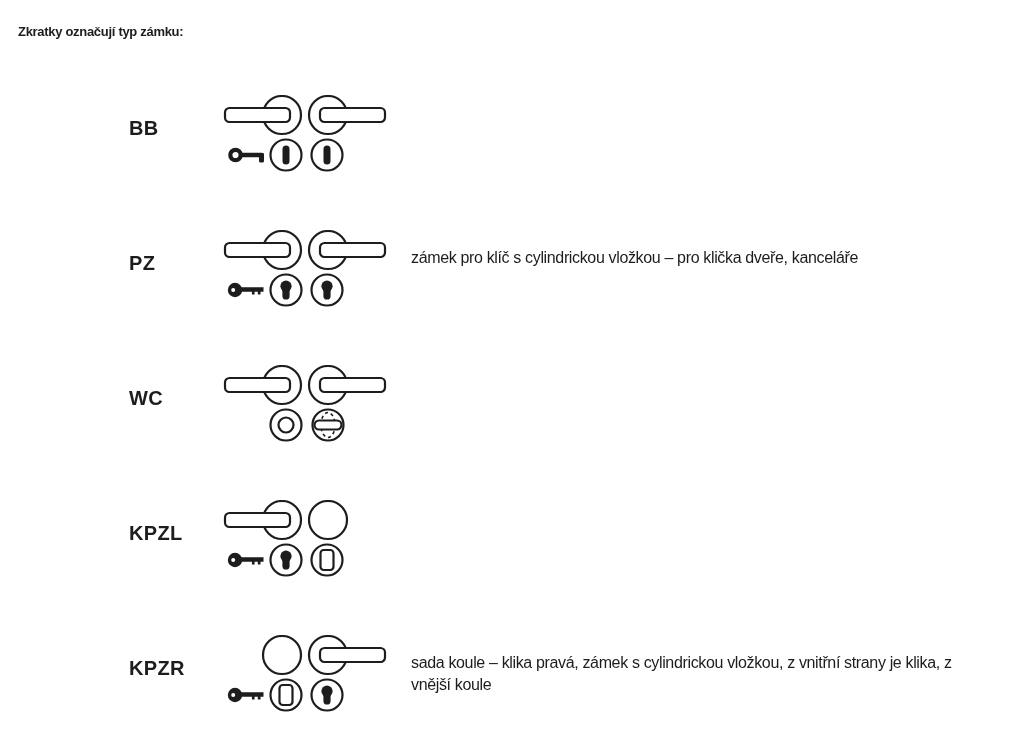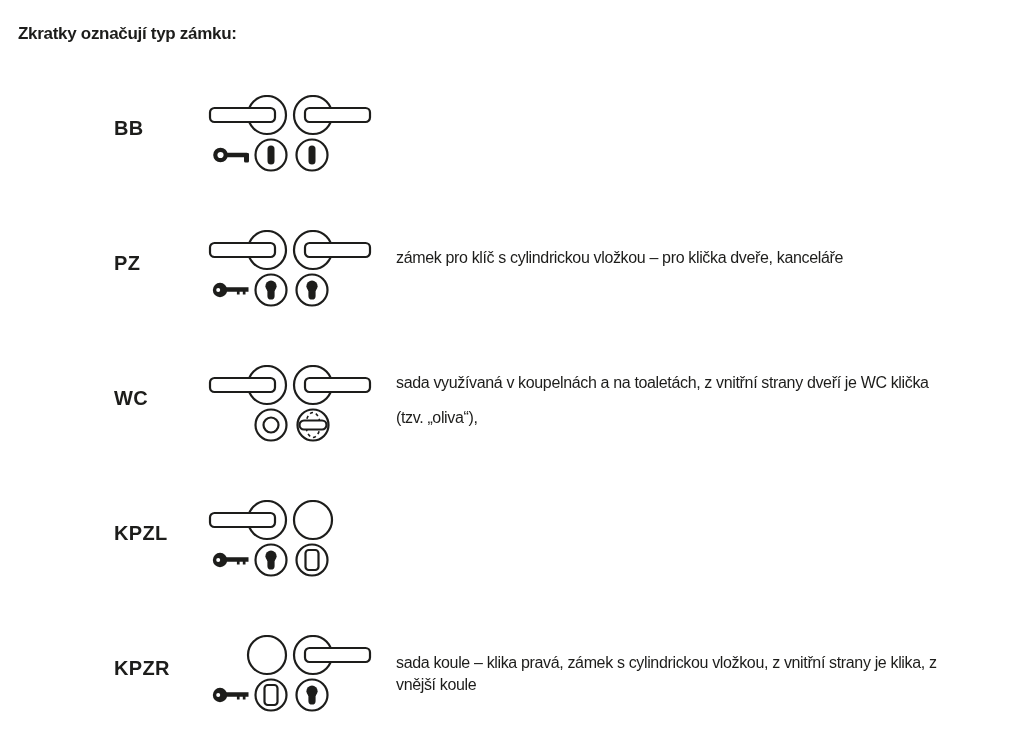--- a/index.html
+++ b/index.html
@@ -3,23 +3,23 @@
 <meta charset="utf-8">
 <style>
   html,body{margin:0;padding:0;background:#fff;}
   body{
     width:1011px;height:732px;position:relative;overflow:hidden;
     font-family:"Liberation Sans",sans-serif;
     color:var(--ink,#1d1d1b);
   }
   .page-title{
     position:absolute;left:18px;top:24px;
-    font-size:17px;font-weight:bold;letter-spacing:-0.3px;
+    font-size:13px;font-weight:bold;letter-spacing:-0.3px;
   }
-  .row{position:absolute;left:1px;width:969px;height:80px;}
+  .row{position:absolute;left:16px;width:969px;height:80px;}
   .code{
     position:absolute;left:113px;top:22px;
     font-size:20px;font-weight:bold;letter-spacing:0.3px;
   }
   .icons{position:absolute;left:205px;top:0;width:170px;height:80px;}
   .icons svg{display:block;color:var(--ink,#1d1d1b);}
   .desc{
     position:absolute;left:395px;top:17px;right:20px;
     font-size:16px;line-height:22px;letter-spacing:-0.35px;
   }
@@ -112,21 +112,20 @@
   <div class="code">WC</div>
   <div class="icons">
     <svg width="170" height="80" viewBox="0 0 170 80" xmlns="http://www.w3.org/2000/svg">
       <use href="#sym-handle-left" transform="translate(61,20)"></use>
       <use href="#sym-handle-right" transform="translate(107,20)"></use>
       <use href="#sym-rosette-groove" transform="translate(65,60)"></use>
       <use href="#sym-rosette-wc" transform="translate(107,60)"></use>
     </svg>
   </div>
   <div class="desc two-line">
-    <div>sada využívaná v koupelnách a na toaletách, z vnitřní strany dveří je WC klička (tzv. „oliva“),</div>
   </div>
 </div>
 
 <div class="row" style="top:500px">
   <div class="code">KPZL</div>
   <div class="icons">
     <svg width="170" height="80" viewBox="0 0 170 80" xmlns="http://www.w3.org/2000/svg">
       <use href="#sym-handle-left" transform="translate(61,20)"></use>
       <use href="#sym-knob" transform="translate(107,20)"></use>
       <use href="#sym-key-modern" transform="translate(25,60)"></use>

